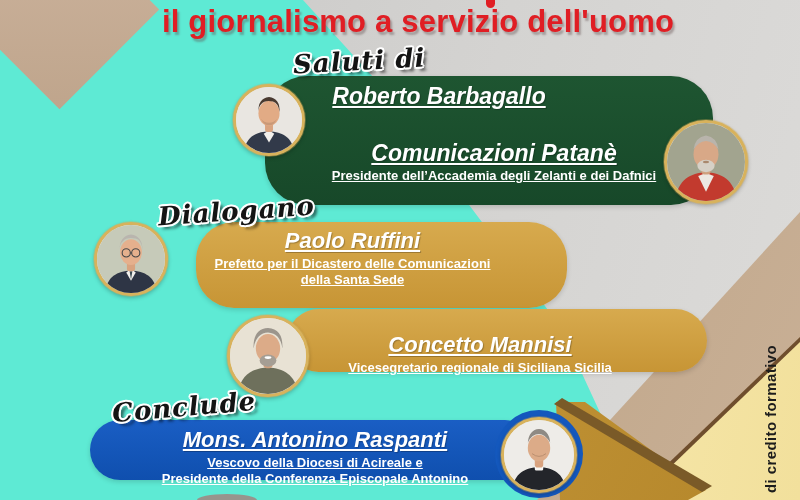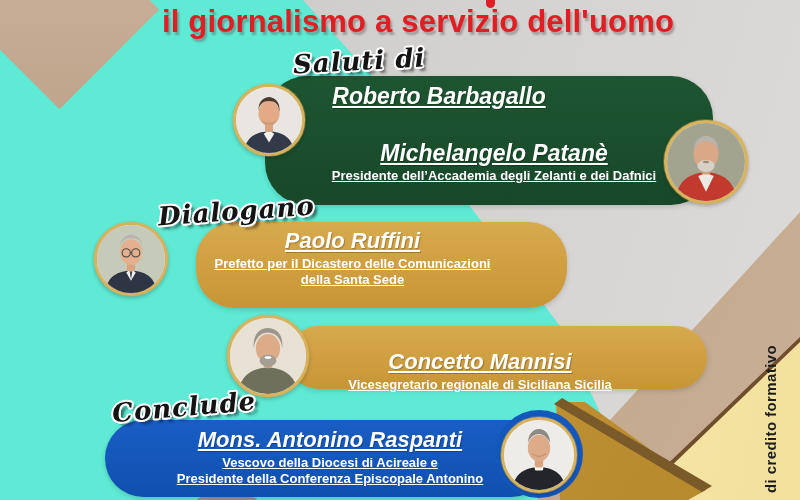--- a/index.html
+++ b/index.html
@@ -67,23 +67,23 @@
   }
   .script.saluti{left:293px;top:46px;transform:rotate(-3deg);}
   .script.dialogano{left:158px;top:196px;transform:rotate(-4deg);}
   .script.conclude{left:112px;top:392px;transform:rotate(-5deg);}
   
   .banner{position:absolute;z-index:2;box-shadow:0 2px 5px rgba(0,0,0,.15);}
   .banner.green{left:265px;top:76px;width:448px;height:129px;border-radius:42px;
     background:linear-gradient(180deg,#1e5531,#174829);}
   .banner.gold1{left:196px;top:222px;width:371px;height:86px;border-radius:38px;
     background:linear-gradient(180deg,#d7aa4e,#c79535);}
-  .banner.gold2{left:287px;top:326px;width:420px;height:63px;border-radius:40px;
+  .banner.gold2{left:287px;top:309px;width:420px;height:63px;border-radius:40px;
     background:linear-gradient(180deg,#d7aa4e,#c79535);}
-  .banner.blue{left:105px;top:420px;width:445px;height:77px;border-radius:38px;
+  .banner.blue{left:90px;top:420px;width:445px;height:60px;border-radius:38px;
     background:linear-gradient(180deg,#1a5ec4,#0f4fae);}
   .bulge{
     position:absolute;left:495px;top:410px;width:88px;height:88px;border-radius:50%;
     background:#1458bd;z-index:3;
   }
   
   .blk{position:absolute;text-align:center;color:#fff;text-decoration:underline;}
   .name{font-weight:bold;font-style:italic;font-size:22px;line-height:26px;white-space:nowrap;
     text-shadow:1px 1px 1px rgba(0,0,0,.25);}
   .name.big{font-size:23px;}
@@ -132,21 +132,21 @@
 
   <div class="script saluti">Saluti di</div>
   <div class="script dialogano">Dialogano</div>
   <div class="script conclude">Conclude</div>
 
   <div class="banner green">
     <div class="blk b1">
       <div class="name big">Roberto Barbagallo</div>
     </div>
     <div class="blk b2">
-      <div class="name big">Michelangelo Patanè</div>
+      <div class="name big">Comunicazioni Patanè</div>
       <div class="role">Presidente dell’Accademia degli Zelanti e dei Dafnici</div>
     </div>
   </div>
 
   <div class="banner gold1">
     <div class="blk">
       <div class="name">Paolo Ruffini</div>
       <div class="role">Prefetto per il Dicastero delle Comunicazioni</div>
       <div class="role" style="margin-top:0;">della Santa Sede</div>
     </div>

